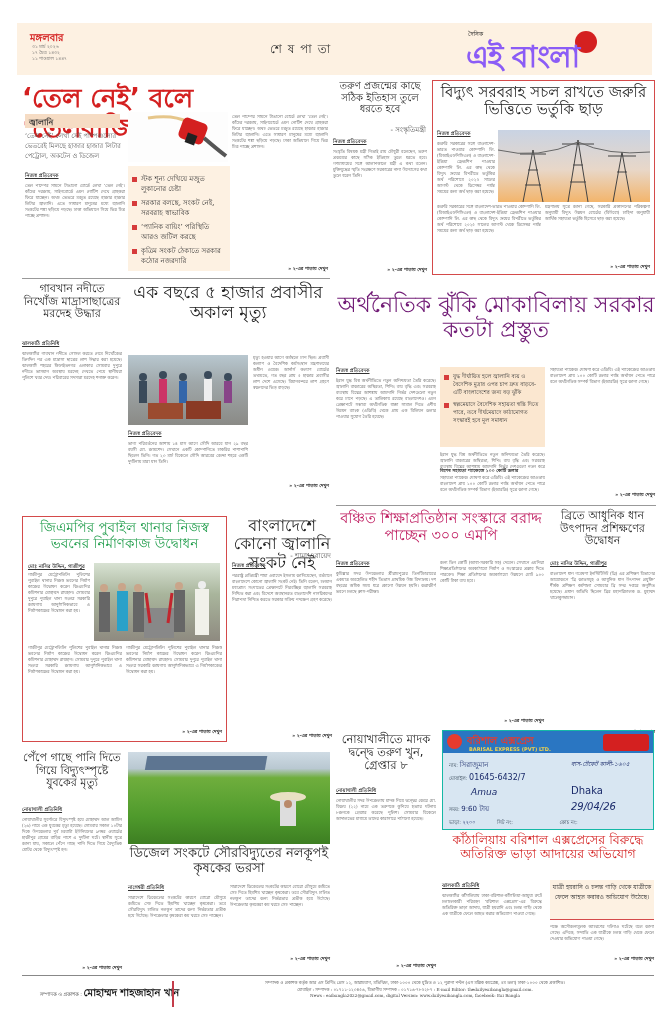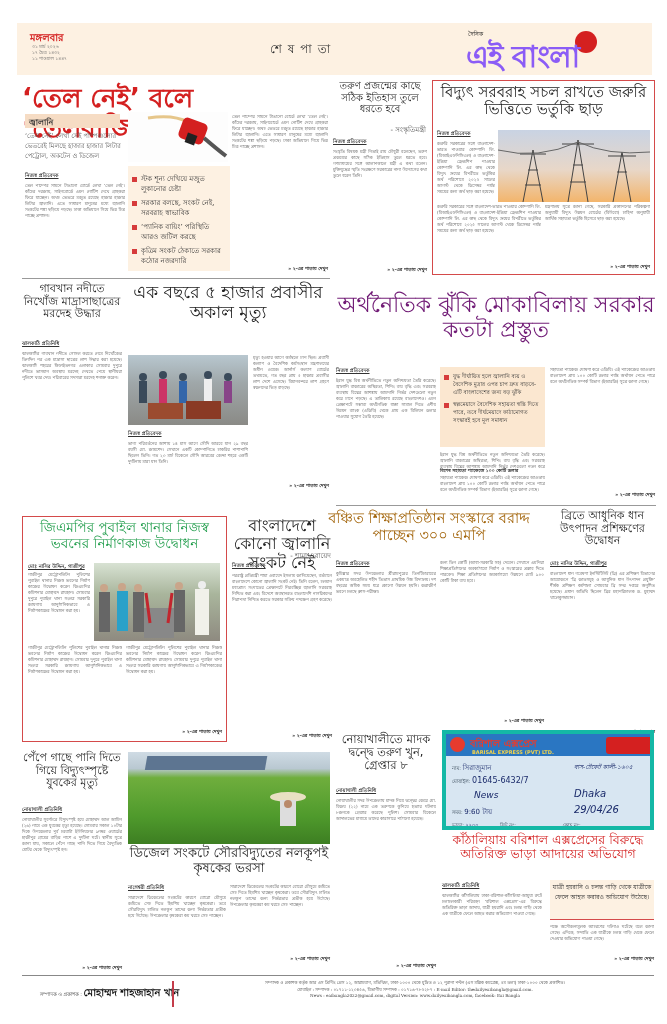--- a/index.html
+++ b/index.html
@@ -177,21 +177,21 @@
 </div>
 
 <div class="abs hd" style="left:232px;top:517px;width:100px;font-size:16px;color:#222">বাংলাদেশে কোনো জ্বালানি সংকট নেই</div>
 <div class="abs" style="left:245px;top:550px;width:86px;font-size:7px;color:#555;text-align:right">- শামা ওবায়েদ</div>
 <div class="abs" style="left:232px;top:562px;width:100px">
   <div class="byline">নিজস্ব প্রতিবেদক</div>
   <div class="txt" style="height:160px">পররাষ্ট্র প্রতিমন্ত্রী শামা ওবায়েদ ইসলাম জানিয়েছেন, বর্তমানে বাংলাদেশে কোনো জ্বালানি সংকট নেই। তিনি বলেন, চলমান মধ্যপ্রাচ্য সংঘাতের প্রেক্ষাপটে নিরবচ্ছিন্ন জ্বালানি সরবরাহ নিশ্চিত করা এবং বিদেশে অবস্থানরত বাংলাদেশি নাগরিকদের নিরাপত্তা নিশ্চিত করতে সরকার সক্রিয় পদক্ষেপ গ্রহণ করেছে।</div>
   <div class="more">» ২-এর পাতায় দেখুন</div>
 </div>
 
-<div class="abs hd" style="left:324px;top:510px;width:210px;font-size:14.5px;color:#a16207">বঞ্চিত শিক্ষাপ্রতিষ্ঠান সংস্কারে বরাদ্দ পাচ্ছেন ৩০০ এমপি</div>
+<div class="abs hd" style="left:336px;top:510px;width:210px;font-size:14.5px;color:#be185d">বঞ্চিত শিক্ষাপ্রতিষ্ঠান সংস্কারে বরাদ্দ পাচ্ছেন ৩০০ এমপি</div>
 <div class="abs" style="left:336px;top:560px;width:100px">
   <div class="byline">নিজস্ব প্রতিবেদক</div>
   <div class="txt" style="height:160px">কুমিল্লার সদর উপজেলার শ্রীরামপুরের তিনটিচারাবের একমাত্র অবহেলিত শহীদ তিতাস প্রাথমিক উচ্চ বিদ্যালয়। দশ বছরের অধিক সময় ধরে কোনো উন্নয়ন হয়নি। জরাজীর্ণ ভবনে চলছে ক্লাস-পরীক্ষা।</div>
 </div>
 <div class="abs" style="left:440px;top:560px;width:104px">
   <div class="txt" style="height:158px">জন্য তিন কোটি (আধা-সরকারি সহ) দেবেন। সেখানে এমপিরা শিক্ষাপ্রতিষ্ঠানের অবকাঠামো নির্মাণ ও সংস্কারের প্রস্তাব দিতে পারবেন। শিক্ষা প্রতিষ্ঠানের অবকাঠামো উন্নয়নে মোট ৯০০ কোটি টাকা ব্যয় হবে।</div>
   <div class="more">» ২-এর পাতায় দেখুন</div>
 </div>
 
 <div class="abs hd" style="left:550px;top:510px;width:105px;font-size:11px;color:#222">ব্রিতে আধুনিক ধান উৎপাদন প্রশিক্ষণের উদ্বোধন</div>
@@ -201,36 +201,36 @@
   <div class="more">» ২-এর পাতায় দেখুন</div>
 </div>
 
 <div class="abs hd" style="left:336px;top:733px;width:100px;font-size:11.5px;color:#222">নোয়াখালীতে মাদক দ্বন্দ্বে তরুণ খুন, গ্রেপ্তার ৮</div>
 <div class="abs" style="left:336px;top:787px;width:100px">
   <div class="byline">নোয়াখালী প্রতিনিধি</div>
   <div class="txt" style="height:165px">নোয়াখালীর সদর উপজেলায় মাদক নিয়ে দ্বন্দ্বের জেরে মো. বিজয় (২২) নামে এক তরুণকে কুপিয়ে হত্যার ঘটনায় ৮জনকে গ্রেপ্তার করেছে পুলিশ। সোমবার বিকেলে আদালতের মাধ্যমে তাদের কারাগারে পাঠানো হয়েছে।</div>
   <div class="more">» ২-এর পাতায় দেখুন</div>
 </div>
 
-<div class="abs img" style="left:442px;top:730px;width:212px;height:100px;background:#d8e6f2;border:4px solid #14b8a6">
+<div class="abs img" style="left:442px;top:730px;width:212px;height:100px;background:#d8e6f2;border:1px solid #14b8a6">
   <div style="position:absolute;left:0;top:0;width:212px;height:22px;background:#2a76c2"></div>
   <div style="position:absolute;left:4px;top:3px;width:15px;height:15px;border-radius:50%;background:#e63b2e"></div>
   <div style="position:absolute;left:24px;top:2px;font-size:10px;font-weight:bold;color:#e63b2e">বরিশাল এক্সপ্রেস</div>
   <div style="position:absolute;left:26px;top:15px;font-size:5px;font-weight:bold;color:#f5d44a">BARISAL EXPRESS (PVT) LTD.</div>
   <div style="position:absolute;left:160px;top:3px;width:46px;height:17px;background:#d42020;border-radius:3px"></div>
   <div style="position:absolute;left:6px;top:28px;font-size:5px;color:#345">
     <span>নাম:</span>
     <span style="font-size:7px;color:#1a2a6a">সিরাজুমান</span>
   </div>
   <div style="position:absolute;left:6px;top:42px;font-size:5px;color:#345">
     <span>মোবাইল:</span>
     <span style="font-size:8px;color:#1a2a6a">01645-6432/7</span>
   </div>
-  <div style="position:absolute;left:28px;top:56px;font-size:9px;color:#1a2a6a;font-style:italic">News</div>
-  <div style="position:absolute;left:128px;top:54px;font-size:10px;color:#1a2a6a;font-style:italic">Dhaka</div>
+  <div style="position:absolute;left:28px;top:56px;font-size:9px;color:#1a2a6a;font-style:italic">Amua</div>
+  <div style="position:absolute;left:128px;top:54px;font-size:10px;color:#1a2a6a;">Dhaka</div>
   <div style="position:absolute;left:128px;top:28px;width:80px;font-size:6px;color:#1a2a6a;font-style:italic">বাস-টেকেট কালী-১৬০৫</div>
   <div style="position:absolute;left:6px;top:72px;font-size:5px;color:#345">
     <span>সময়:</span>
     <span style="font-size:7px;color:#1a2a6a">9:60 টায়</span>
   </div>
   <div style="position:absolute;left:128px;top:70px;font-size:10px;color:#1a2a6a;font-style:italic">29/04/26</div>
   <div style="position:absolute;left:6px;top:88px;font-size:5px;color:#345;width:200px">
     <span>ভাড়া:</span>
     <span style="color:#1a2a6a">২২০০</span>
     <span style="margin-left:20px">সিট নং:</span>

